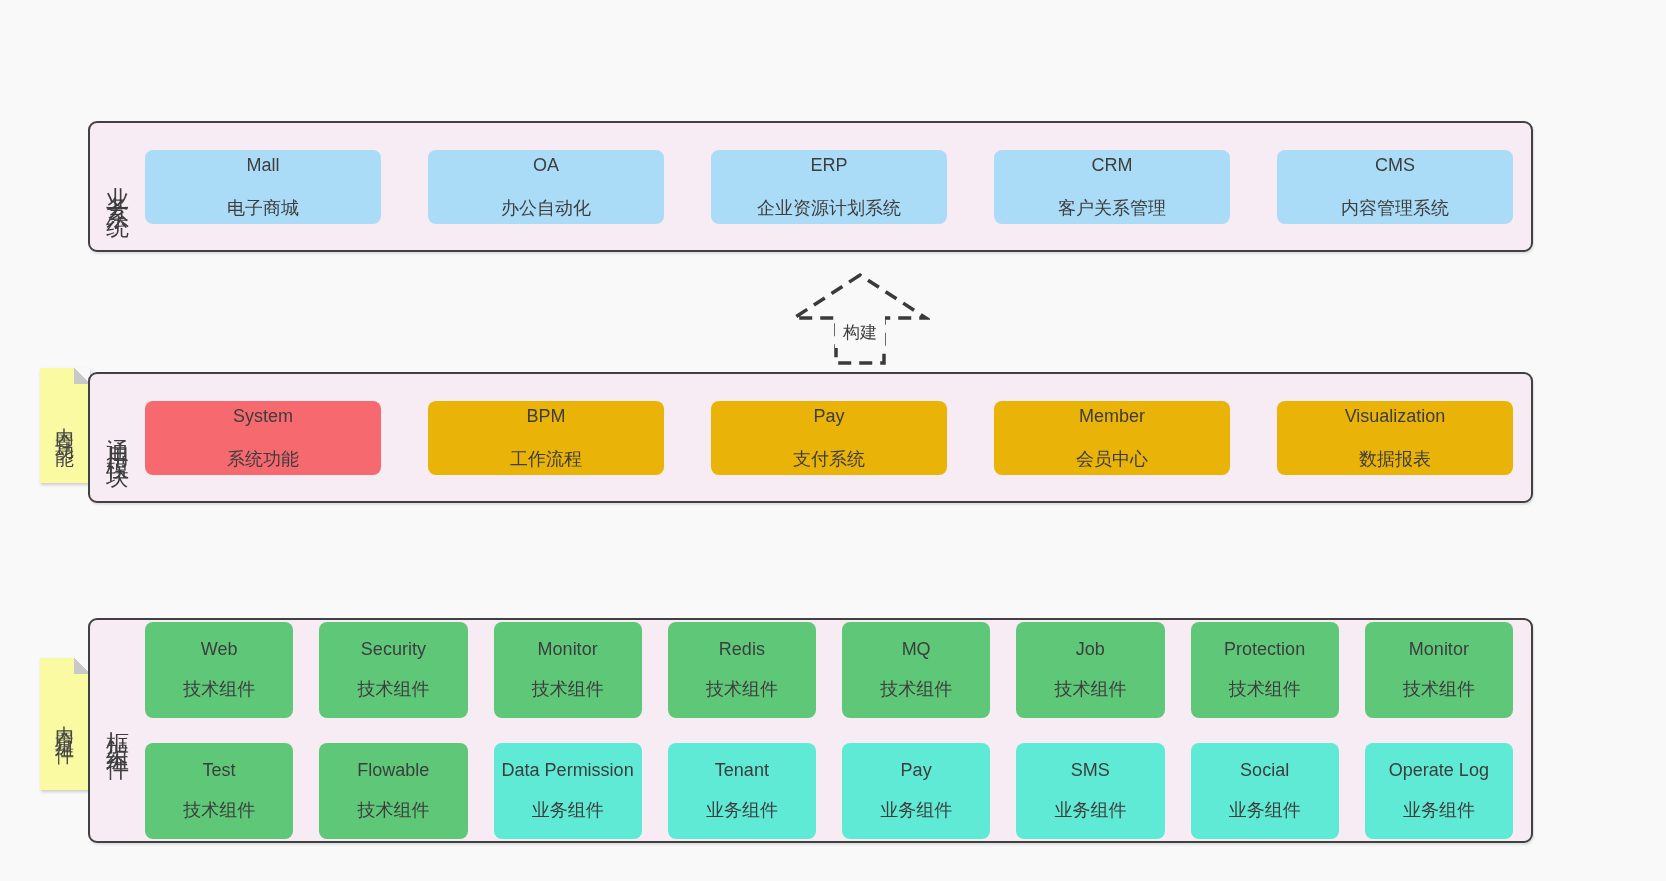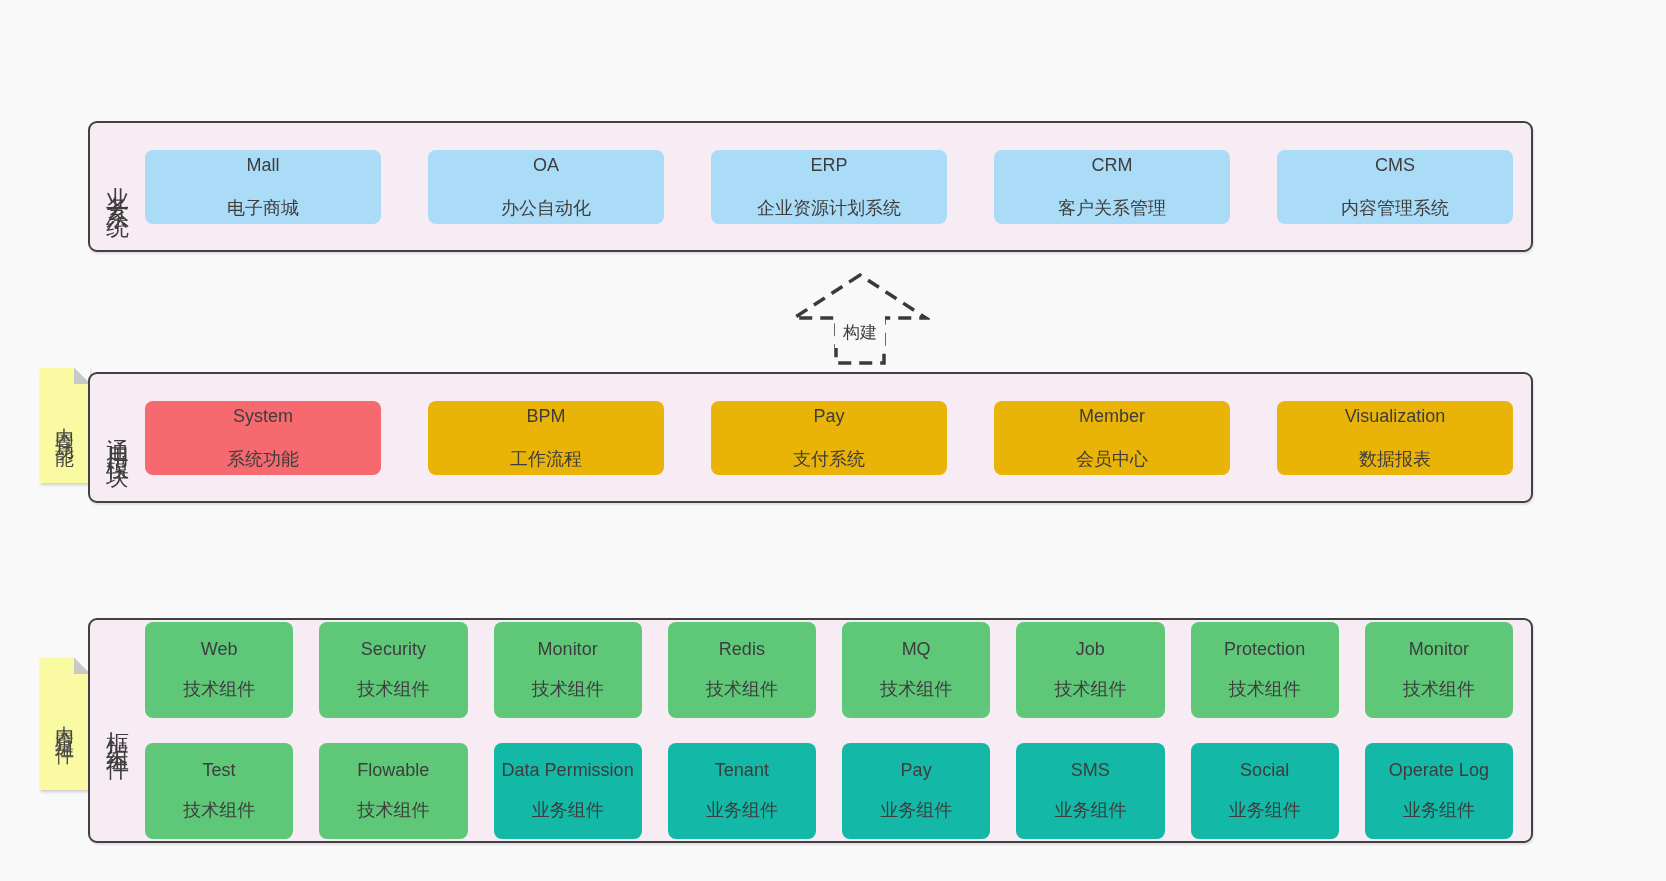--- a/index.html
+++ b/index.html
@@ -31,21 +31,21 @@
   .box {
     flex:1; height:74px; border-radius:8px; box-sizing:border-box;
     display:flex; flex-direction:column; align-items:center; justify-content:center;
     text-align:center; font-size:18px; line-height:1.45; padding:16px 6px;gap:16px;
   }
   .row-8 .box { height:96px; line-height:1.32; }
   .blue        { background:#abdcf7; }
   .red         { background:#f5696f; }
   .pink        { background:#eab308; }
   .green       { background:#5fc878; }
-  .green-light { background:#14b8a6; }
+  .green-light { background:#5eead4; }
 
   .sticky {
     position:absolute; left:40px; width:50px; background:#fafaa2; z-index:1;
     display:flex; align-items:center; justify-content:center;
     box-shadow:1px 2px 3px rgba(0,0,0,0.18);
   }
   .sticky-features   { top:368px; height:115px; }
   .sticky-components { top:658px; height:132px; }
   .fold {
     position:absolute; top:0; right:0; width:16px; height:16px;

